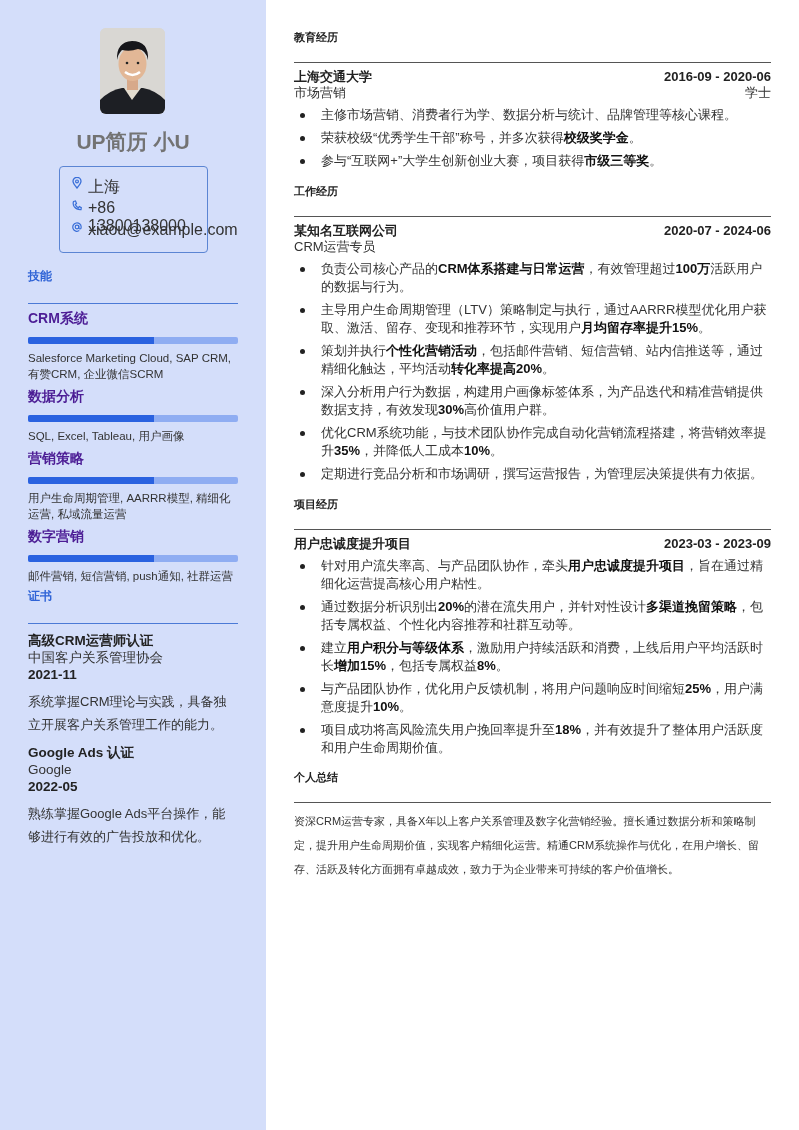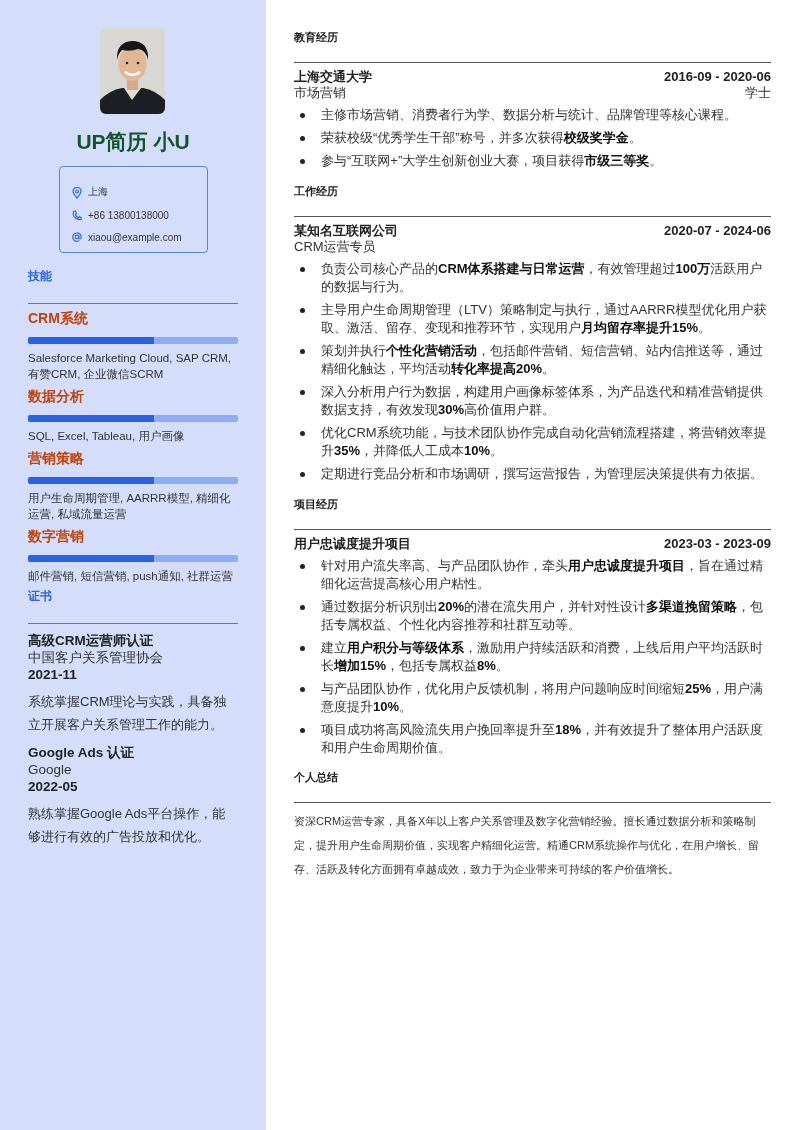--- a/index.html
+++ b/index.html
@@ -3,29 +3,29 @@
   <meta charset="utf-8">
   <style>
     * { box-sizing: border-box; margin: 0; padding: 0; }
     html, body { width: 799px; height: 1130px; background: #ffffff; overflow: hidden; }
     body { font-family: "Liberation Sans", "DejaVu Sans", sans-serif; color: #222; position: relative; }
 
     .sidebar { position: absolute; left: 0; top: 0; width: 266px; height: 1130px; background: #d4defa; }
     .main { position: absolute; left: 294px; top: 0; width: 477px; }
 
     .photo { position: absolute; left: 100px; top: 28px; width: 65px; height: 86px; border-radius: 6px; overflow: hidden; background: #d8d6d2; }
-    .name { position: absolute; left: 0; width: 266px; top: 128px; text-align: center; font-size: 21px; font-weight: bold; color: #14532d; }
+    .name { position: absolute; left: 0; width: 266px; top: 128px; text-align: center; font-size: 21px; font-weight: bold; color: #737373; }
 
     .contact { position: absolute; left: 59px; top: 166px; width: 149px; height: 87px; border: 1.5px solid #5b85d3; border-radius: 4px; padding: 10px 0 0 12px; }
-    .contact-row { display: flex; align-items: flex-end; height: 22px; font-size: 10px; color: #333; }
+    .contact-row { display: flex; align-items: flex-start; height: 22px; font-size: 16px; color: #333; }
     .contact-row .ic { width: 10px; height: 12px; margin-right: 6px; display: flex; align-items: center; }
 
     .sec-title { font-size: 12px; font-weight: bold; color: #2f63d6; padding-bottom: 18px; border-bottom: 1.5px solid #4b7ad6; }
     .skills { position: absolute; left: 28px; top: 268px; width: 210px; }
-    .skill-name { font-size: 14px; font-weight: bold; color: #c2410c; margin-top: 6px; }
+    .skill-name { font-size: 14px; font-weight: bold; color: #4c1d95; margin-top: 6px; }
     .bar { position: relative; height: 7px; background: #8fadf2; border-radius: 2px; margin-top: 9px; }
     .bar-fill { position: absolute; left: 0; top: 0; height: 7px; background: #2a62e0; border-radius: 2px 0 0 2px; }
     .skill-desc { font-size: 11.5px; color: #333; line-height: 16px; margin-top: 6px; }
 
     .certs { position: absolute; left: 28px; top: 588px; width: 210px; }
     .cert-title { font-size: 13.5px; font-weight: bold; color: #222; margin-top: 8px; line-height: 17px; }
     .cert-org { font-size: 13.5px; color: #333; line-height: 17px; }
     .cert-date { font-size: 13.5px; font-weight: bold; color: #222; line-height: 18px; }
     .cert-desc { font-size: 13px; color: #333; line-height: 23px; margin-top: 6px; }
 

